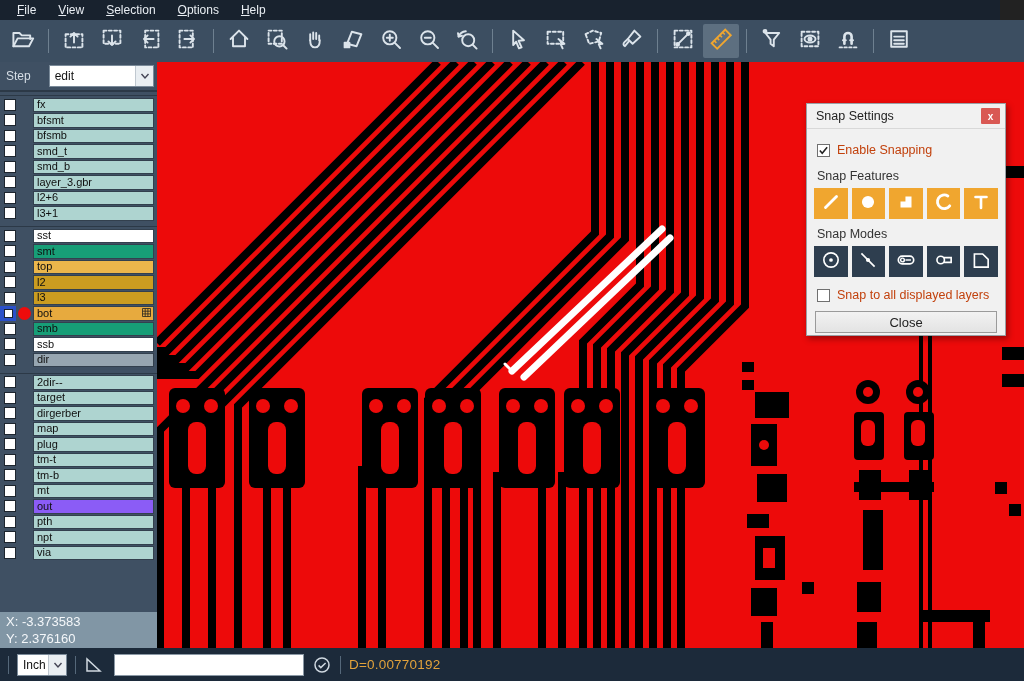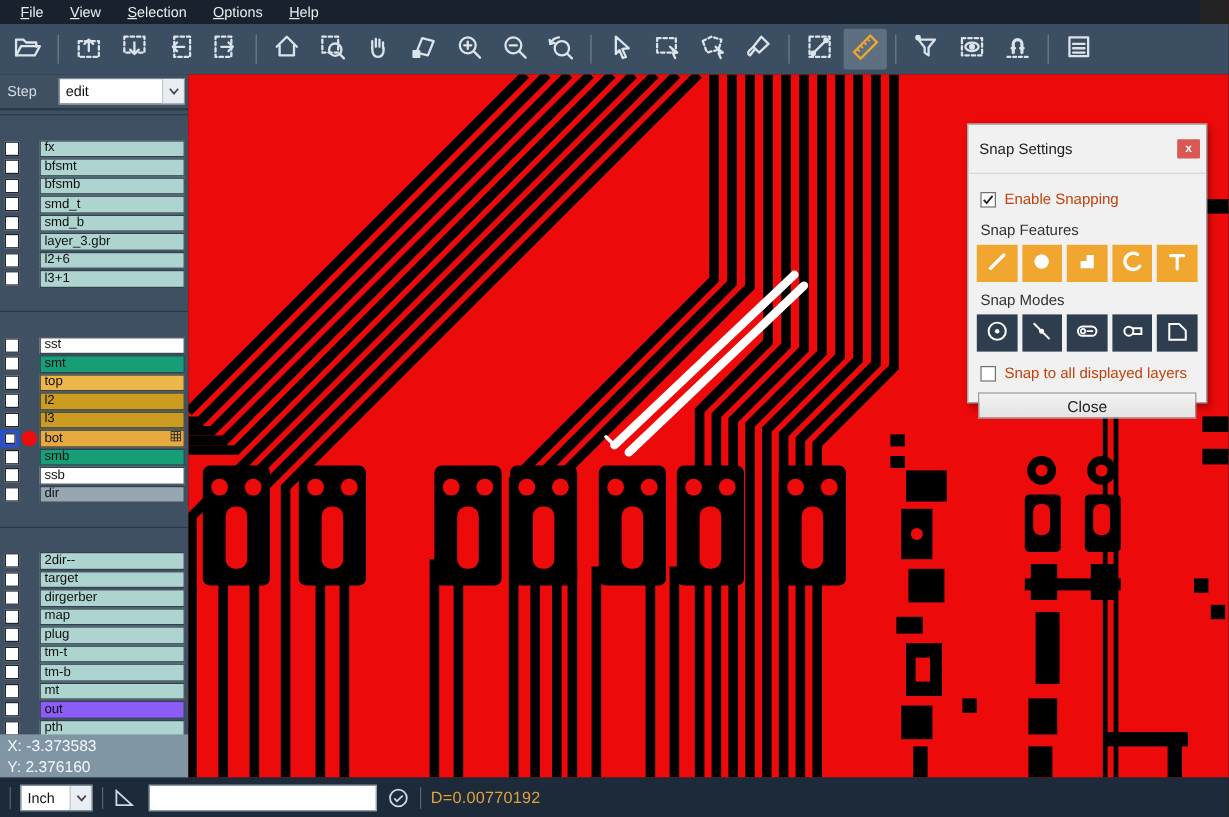--- a/index.html
+++ b/index.html
@@ -30,21 +30,21 @@
 
   
   #sidebar{position:absolute;left:0;top:62px;width:157px;height:586px;background:var(--sidebar-bg);}
   #stepbar{height:30px;display:flex;align-items:center;padding:0 3px 0 6px;border-bottom:2px solid #2c3947;}
   #stepbar .step-label{color:#d6dee6;font-size:12px;margin-right:18px;}
   .fake-select{flex:1;height:22px;background:#fff;border:1px solid #7a8a99;display:flex;align-items:center;position:relative;}
   .fake-select .val{flex:1;font-size:12px;color:#111;padding-left:5px;}
   .fake-select .chev{width:18px;height:100%;display:flex;align-items:center;justify-content:center;background:#e9eef2;border-left:1px solid #c0c8d0;}
   .chev svg{width:10px;height:10px;}
   #layer-list{padding-top:3px;}
-  .layer-group{margin-bottom:19px;border-top:1px solid #2c3947;padding-top:20px;}
+  .layer-group{margin-bottom:5px;border-top:1px solid #2c3947;padding-top:1px;}
   .layer-row{height:15.5px;display:flex;align-items:center;}
   .lr-check{width:12px;height:12px;background:#fff;border:1px solid #1d252e;margin-left:4px;flex:none;}
   .lr-checkwrap{width:16px;height:15px;flex:none;display:flex;align-items:center;}
   .layer-row.active .lr-checkwrap{background:var(--active-blue);justify-content:center;}
   .layer-row.active .lr-check{margin-left:0;width:9px;height:9px;}
   .lr-ind{width:17px;height:15px;flex:none;display:flex;align-items:center;justify-content:center;}
   .lr-dot{width:13px;height:13px;border-radius:50%;background:#ee0c0c;}
   .lr-name{flex:1;height:14.5px;margin-right:3px;border:1px solid #33404e;font-size:11px;
     color:#101010;padding-left:3px;line-height:13px;display:flex;align-items:center;}
   .lr-name .nm{flex:1;white-space:nowrap;overflow:hidden;}
@@ -58,29 +58,29 @@
   #canvas svg{display:block;}
   .tr{stroke:var(--trace-black);stroke-width:8;fill:none;}
   .trw{stroke:var(--highlight-white);stroke-width:7;fill:none;stroke-linecap:round;}
   .blk{fill:var(--trace-black);}
   .red{fill:var(--canvas-red);}
 
   
   #statusbar{position:absolute;left:0;top:648px;width:1024px;height:33px;background:var(--statusbar-bg);
     display:flex;align-items:center;}
   .sb-sep{width:1px;height:18px;background:#55687a;margin:0 8px;}
-  #unit-select{width:60px;height:22px;flex:none;}
+  #unit-select{width:50px;height:22px;flex:none;}
   .sb-icon svg{width:20px;height:20px;display:block;}
   #measure-input{width:190px;height:22px;border:1px solid #8a98a5;background:#fff;font-size:12px;padding:0 4px;color:#111;}
   #distance{color:var(--distance-text);font-size:13.5px;font-weight:normal;letter-spacing:.2px;}
 
   
   #snap-dialog{position:absolute;left:806px;top:103px;width:200px;height:233px;background:var(--dialog-bg);
     border:1px solid #9aa0a6;box-shadow:2px 3px 6px rgba(0,0,0,.35);z-index:10;font-size:12.5px;color:#222;}
-  #snap-title{height:41px;display:flex;align-items:center;padding:0 5px 0 9px;border-bottom:1px solid #d8d8d8;}
+  #snap-title{height:25px;display:flex;align-items:center;padding:0 5px 0 9px;border-bottom:1px solid #d8d8d8;}
   #snap-title .t{flex:1;font-size:12.5px;color:#222;}
   #snap-close{width:19px;height:16px;background:var(--close-red);color:#fff;font-size:10px;font-weight:bold;
     display:flex;align-items:center;justify-content:center;border-radius:1px;}
   .dlg-row{display:flex;align-items:center;padding:0 10px;}
   .dlg-check{width:13px;height:13px;background:#fff;border:1px solid #707070;margin-right:7px;flex:none;
     display:flex;align-items:center;justify-content:center;}
   .dlg-check svg{width:11px;height:11px;}
   .dlg-label{font-size:12.5px;color:#c2410c;}
   .sec-label{padding:0 10px;font-size:12.5px;color:#333;}
   .btn-row{display:flex;padding:0 7px;gap:4px;}

